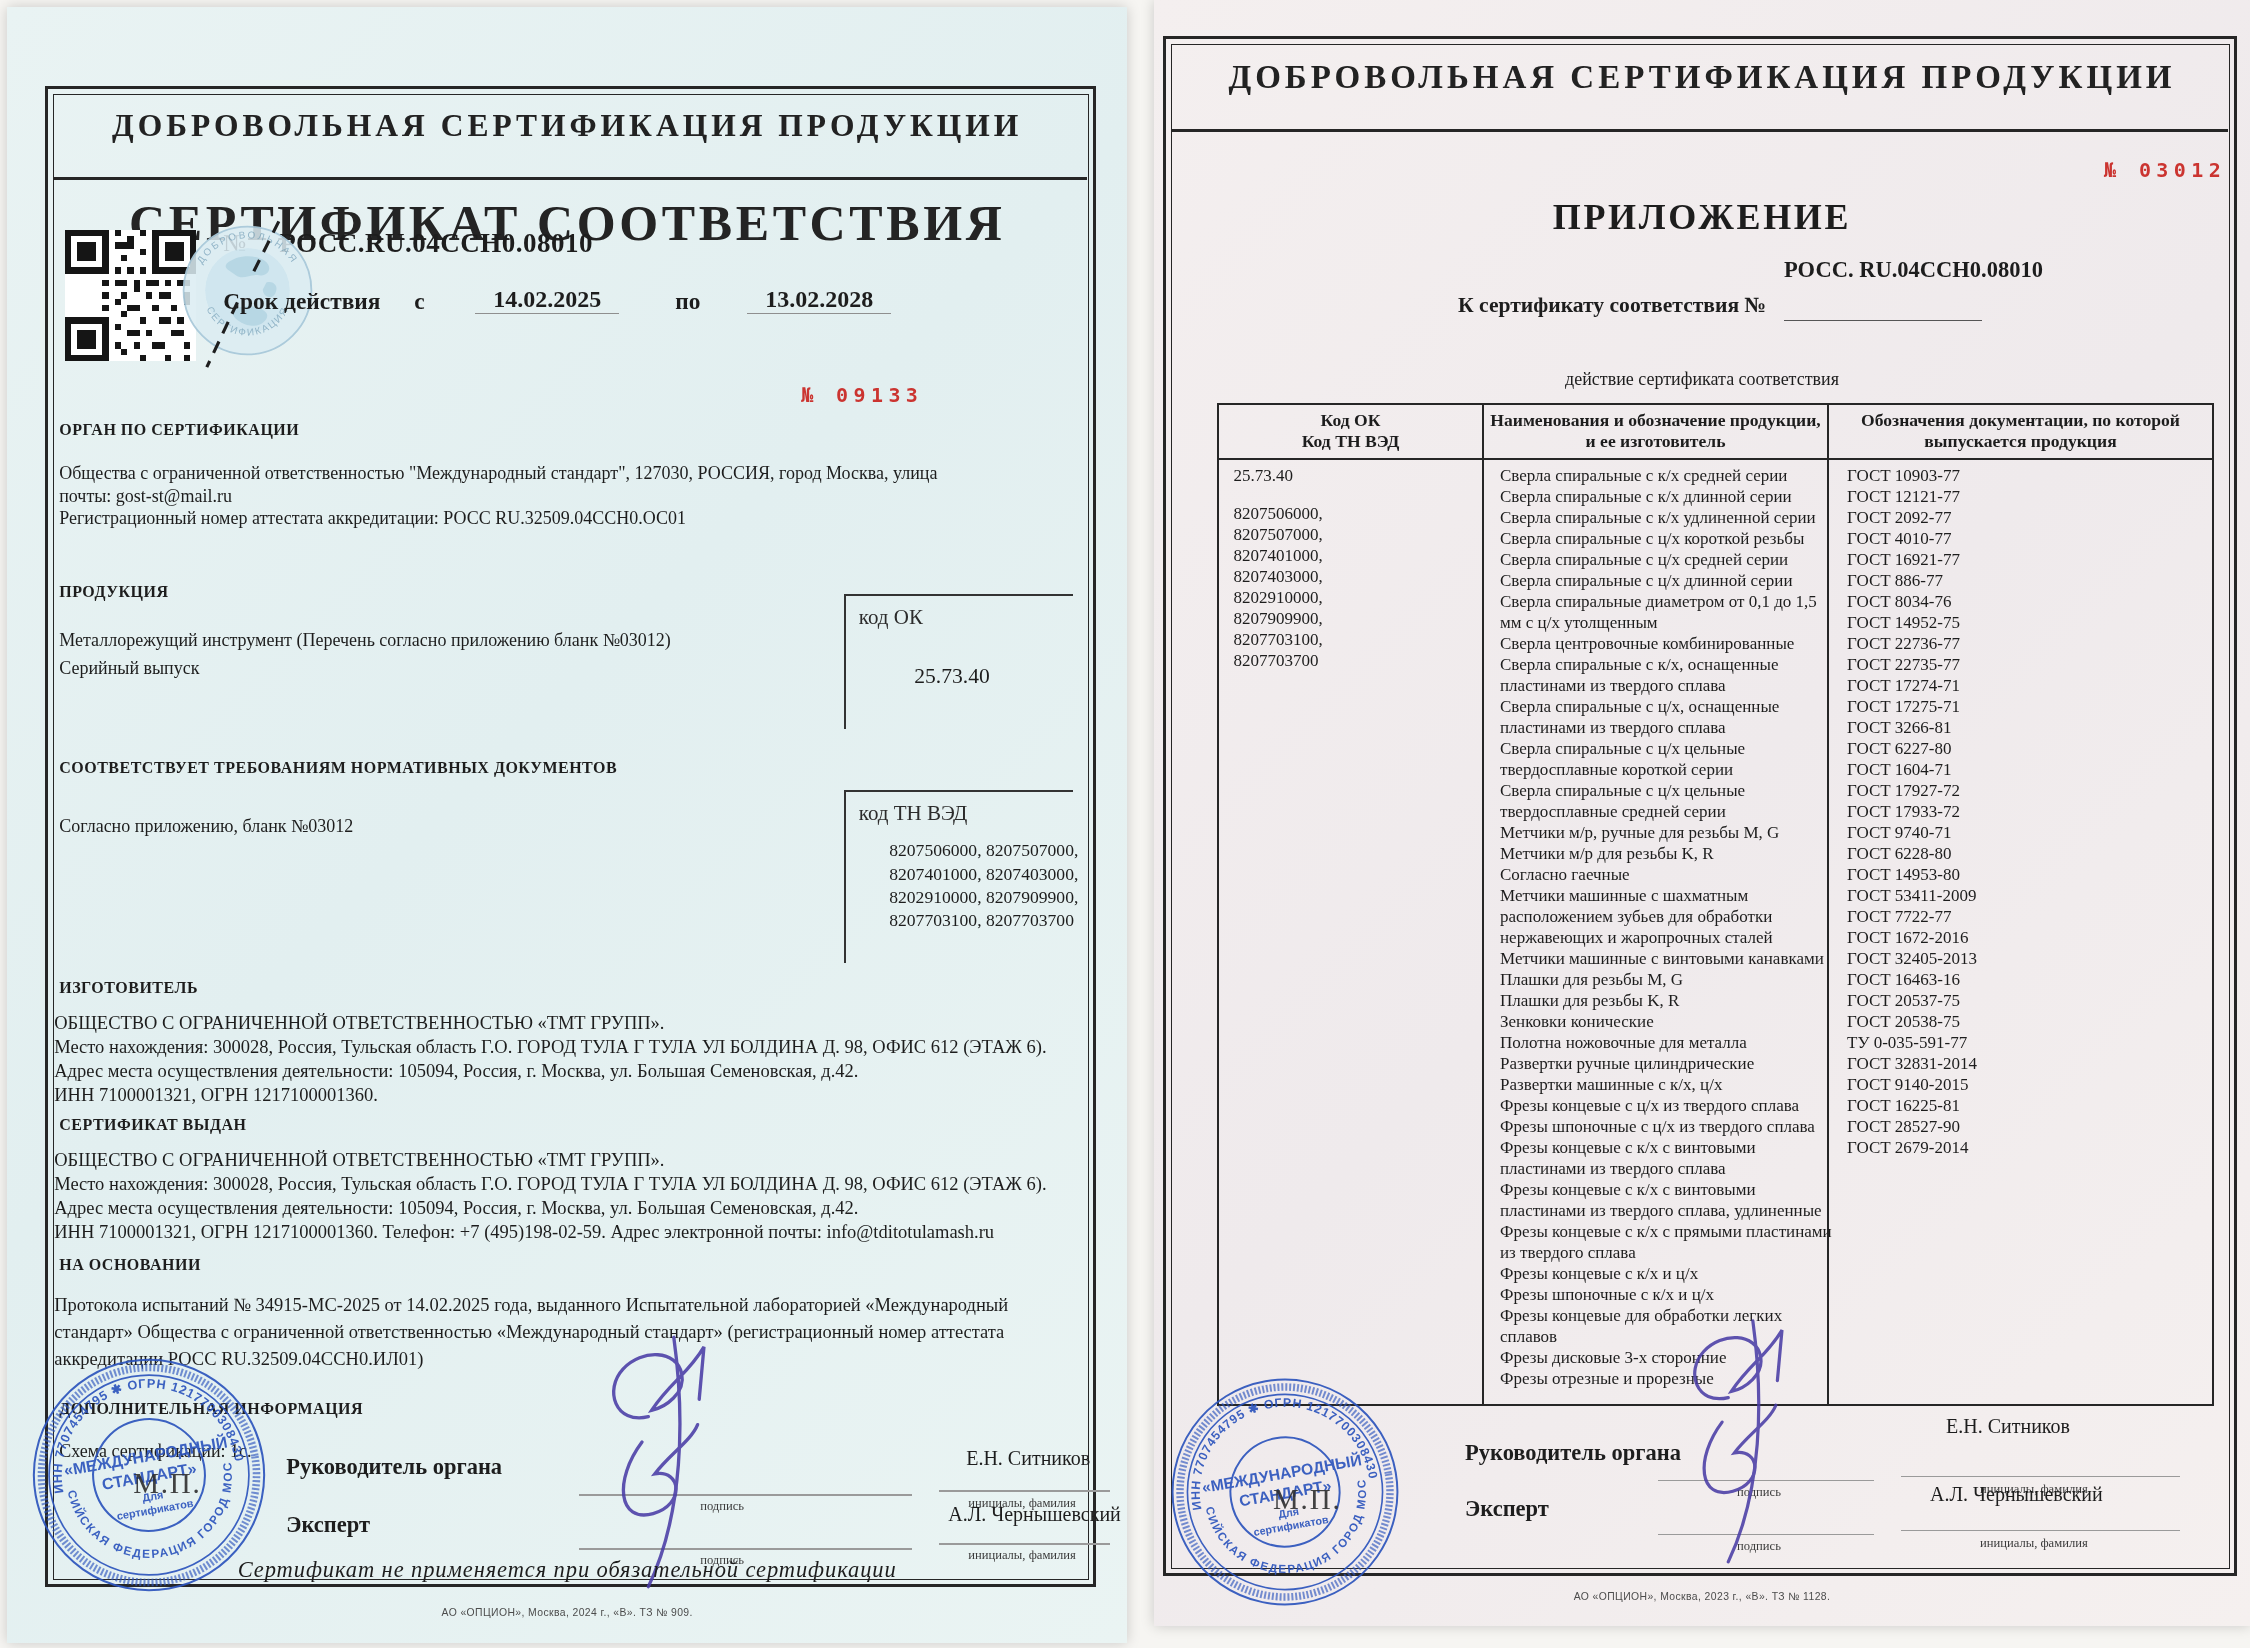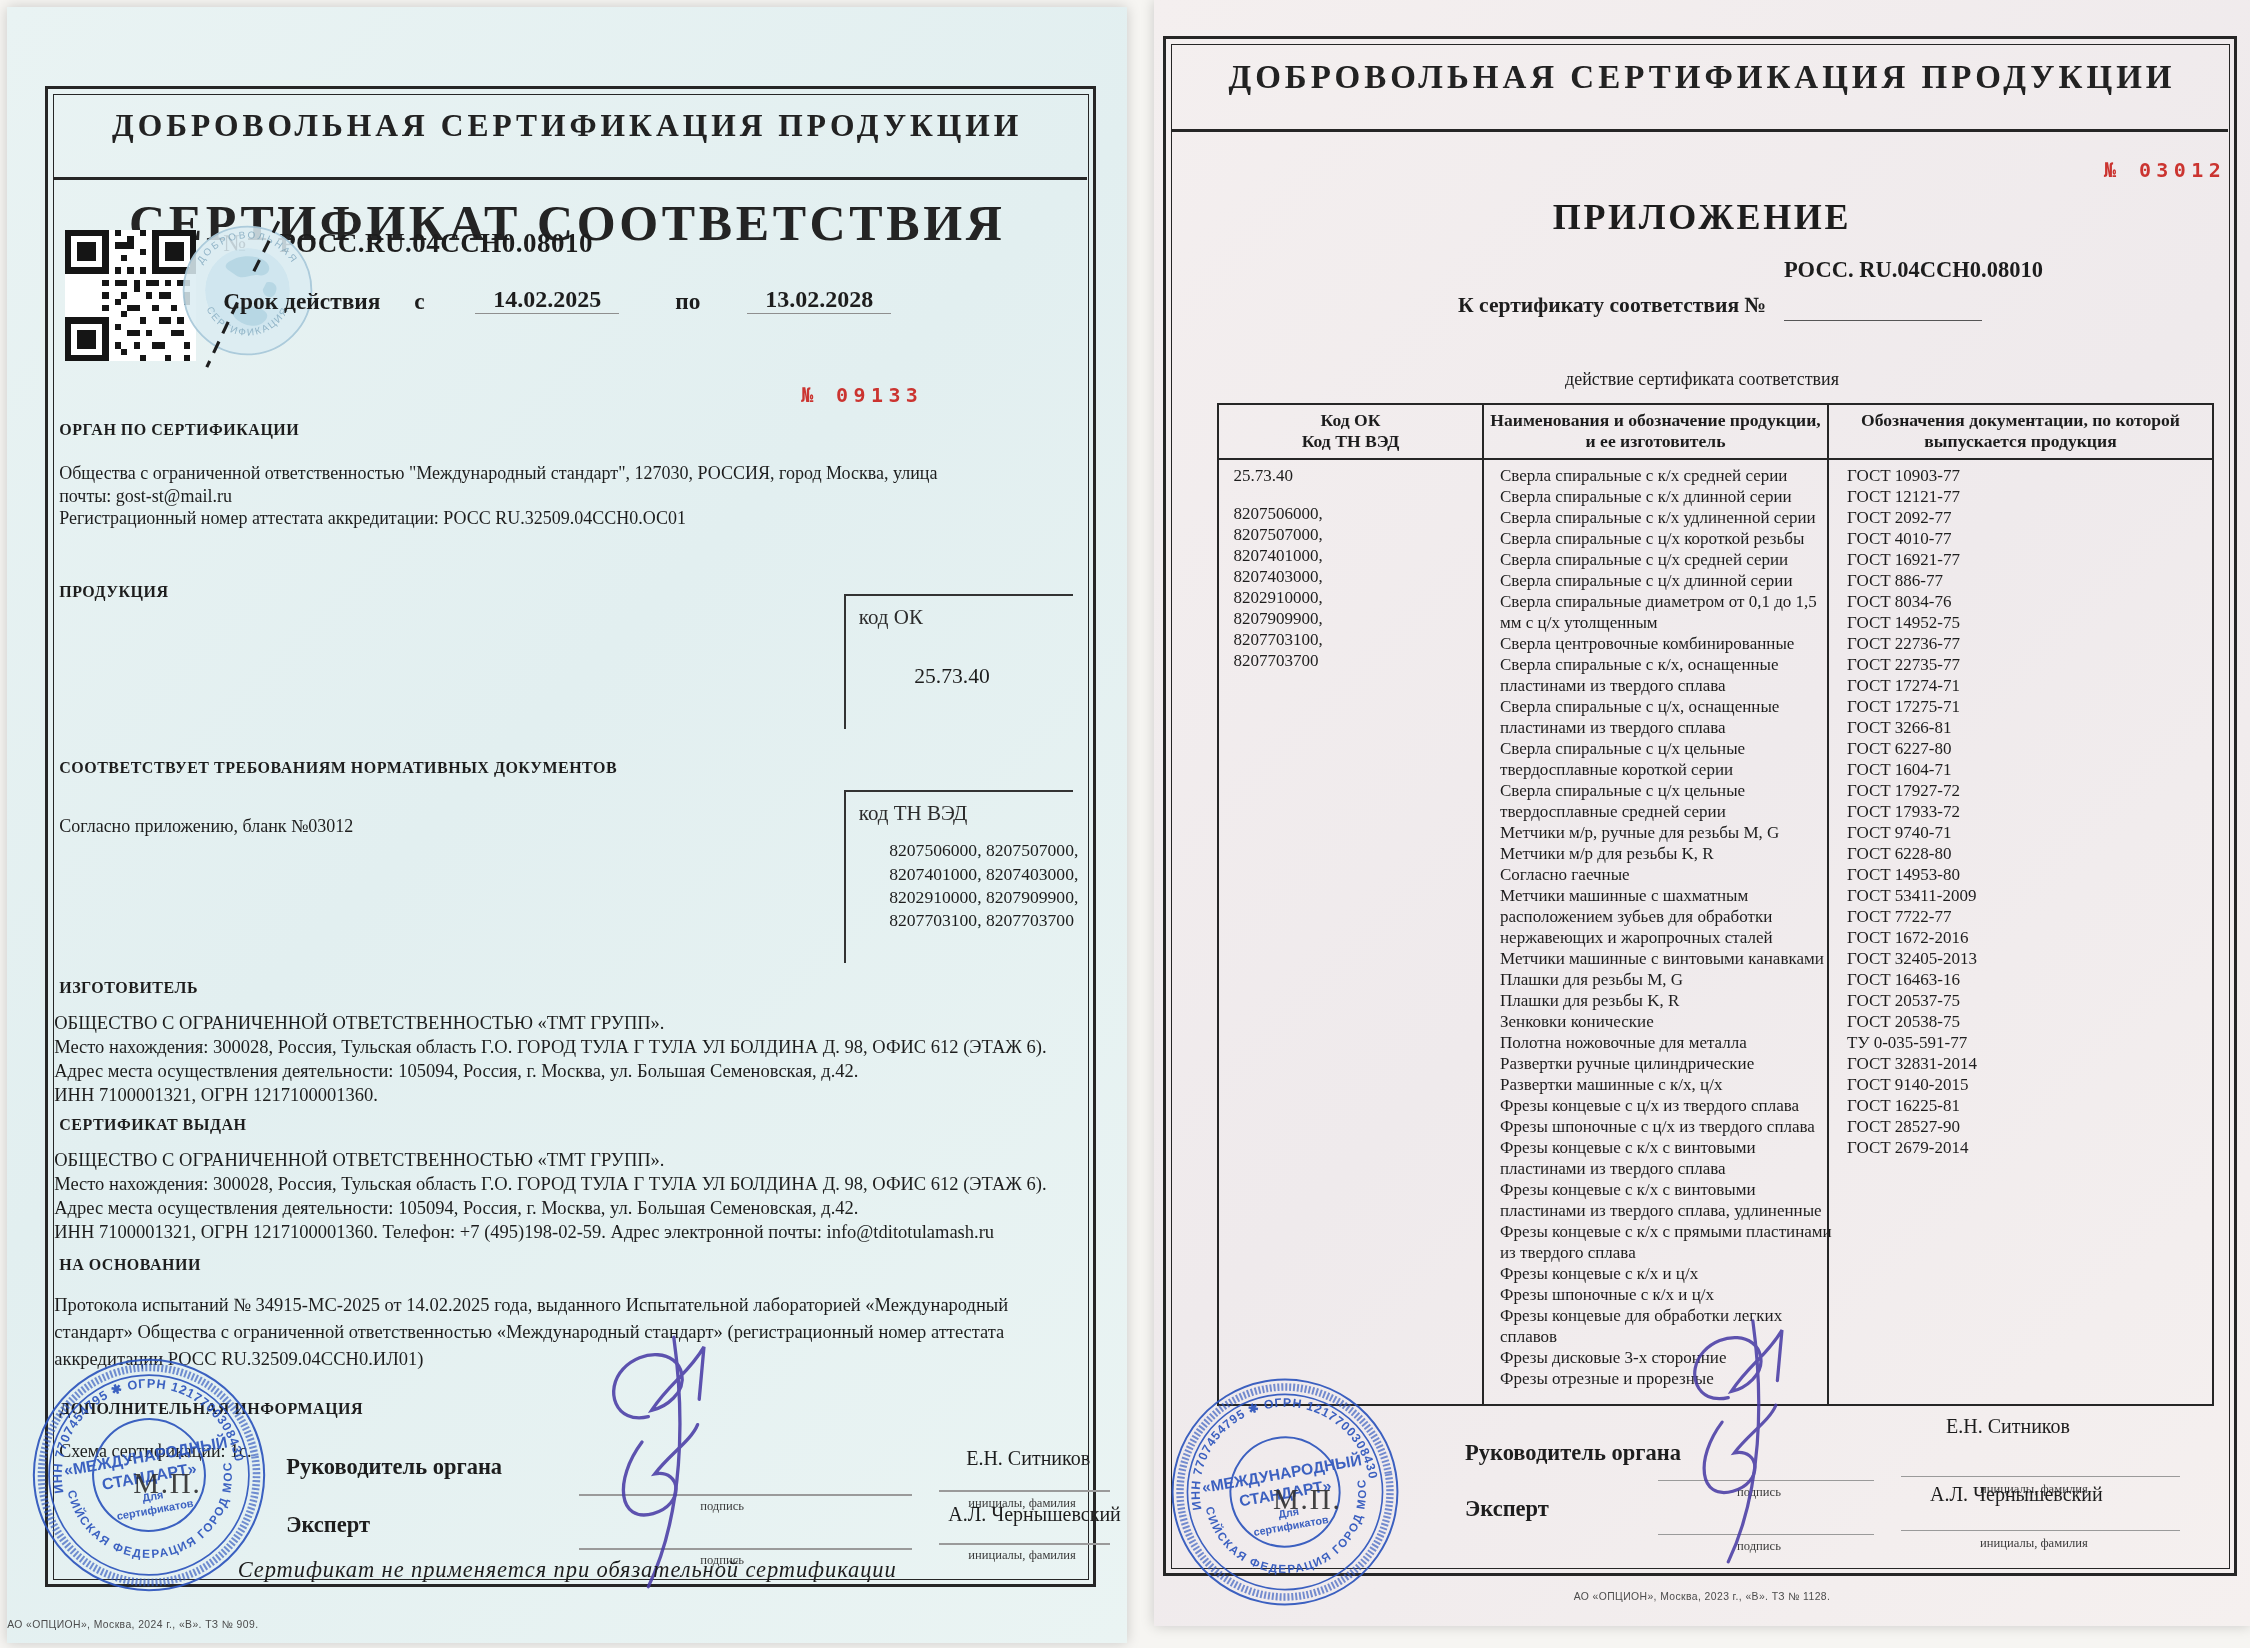--- a/index.html
+++ b/index.html
@@ -159,20 +159,24 @@
   <div class="abs serial" style="top:376px;left:794px;font-family:'DejaVu Sans Mono',monospace;">№ 09133</div>
 
   <div class="abs h1" style="top:414px;left:52px;">ОРГАН ПО СЕРТИФИКАЦИИ</div>
   <div class="abs para" style="top:455px;left:52px;">
       <div class="ln">Общества с ограниченной ответственностью "Международный стандарт", 127030, РОССИЯ, город Москва, улица</div>
       <div class="ln">почты: gost-st@mail.ru</div>
       <div class="ln">Регистрационный номер аттестата аккредитации: РОСС RU.32509.04ССН0.ОС01</div>
     </div>
 
   <div class="abs h1" style="top:576px;left:52px;">ПРОДУКЦИЯ</div>
+  <div class="abs para" style="top:619px;left:52px;line-height:28px;">
+      <div class="ln">Металлорежущий инструмент (Перечень согласно приложению бланк №03012)</div>
+      <div class="ln">Серийный выпуск</div>
+    </div>
 
   <div class="codebox" style="left:837px;top:587px;width:227px;height:133px;">
     <div class="cb-label">код ОК</div>
     <div class="abs" style="left:68px;top:68px;font-size:21.6px;">25.73.40</div>
   </div>
 
   <div class="abs h1" style="top:752px;left:52px;">СООТВЕТСТВУЕТ ТРЕБОВАНИЯМ НОРМАТИВНЫХ ДОКУМЕНТОВ</div>
   <div class="abs para" style="top:808px;left:52px;">Согласно приложению, бланк №03012</div>
 
   <div class="codebox" style="left:837px;top:783px;width:227px;height:171px;">
@@ -251,21 +255,21 @@
 
   <svg class="sig-svg" style="left:549px;top:1316px;" width="207" height="270" viewBox="0 0 220 340">
     <g fill="none" stroke="#4a3da6" stroke-width="4.2" stroke-linecap="round">
       <path d="M96,118 C54,128 40,84 64,58 C88,32 132,34 138,64 C143,88 118,106 100,110 C124,74 146,64 166,30 L160,96"></path>
       <path d="M88,150 C52,198 58,252 102,240 C142,229 138,184 104,190 C122,166 150,148 158,128"></path>
       <path d="M128,18 C142,120 140,240 96,332"></path>
     </g>
   </svg>
 
   <div class="abs disclaimer" style="top:1550px;left:0;width:100%;text-align:center;">Сертификат не применяется при обязательной сертификации</div>
-  <div class="abs pfooter" style="top:1600px;left:0;width:100%;text-align:left;margin-top:12px;">АО «ОПЦИОН», Москва, 2024 г., «В». ТЗ № 909.</div>
+  <div class="abs pfooter" style="top:1600px;left:0;width:100%;text-align:center;">АО «ОПЦИОН», Москва, 2024 г., «В». ТЗ № 909.</div>
 </div>
 
 <div class="page page-right">
   <div class="frame" style="left:9px;top:36px;right:12.6px;bottom:50px;">
     <div class="frame-inner"></div>
   </div>
 
   <div class="abs banner" style="top:59px;left:0;font-size:33px;">ДОБРОВОЛЬНАЯ СЕРТИФИКАЦИЯ ПРОДУКЦИИ</div>
   <div class="rule" style="top:129px;left:18px;right:21.6px;"></div>
 

